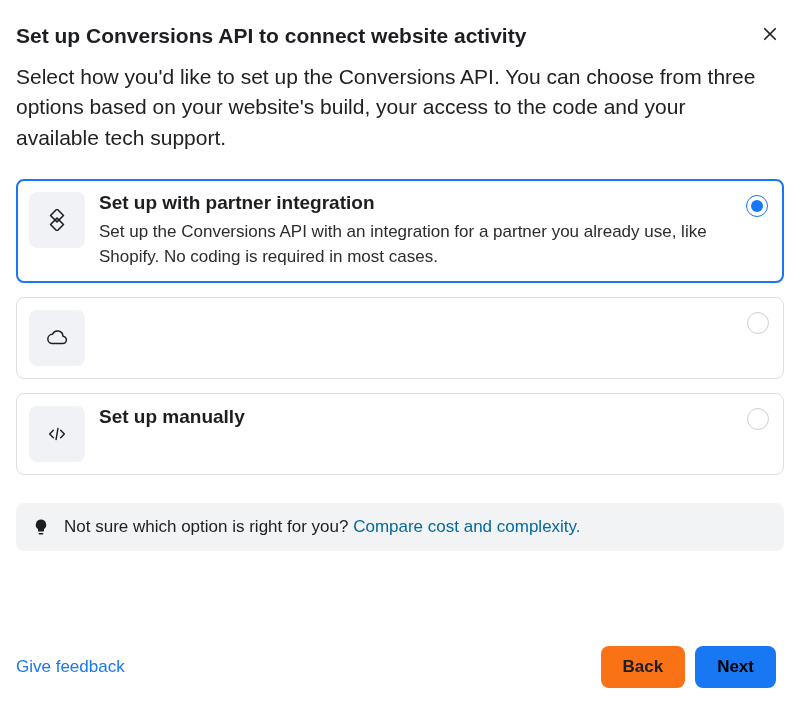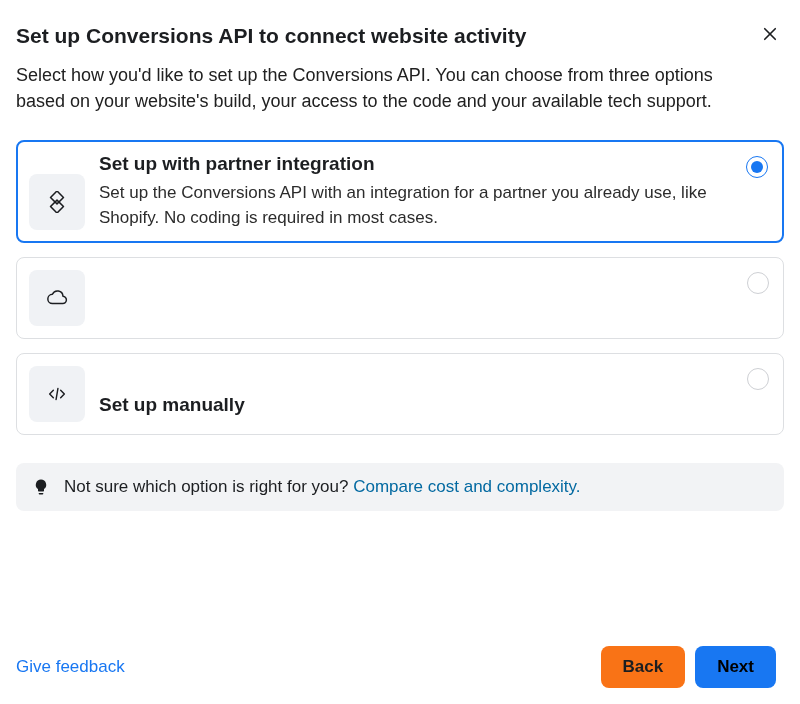--- a/index.html
+++ b/index.html
@@ -26,36 +26,35 @@
     .close-btn {
       cursor: pointer;
       width: 28px;
       height: 28px;
       display: flex;
       align-items: center;
       justify-content: center;
     }
     .close-btn svg { width: 18px; height: 18px; }
     .subtitle {
-      font-size: 18px;
+      font-size: 21px;
       line-height: 1.45;
       color: #212121;
       margin-bottom: 26px;
       max-width: 750px;
     }
     .options { display: flex; flex-direction: column; gap: 14px; }
     .option-card {
       border: 1px solid #dddfe2;
       border-radius: 8px;
       padding: 12px 12px;
       display: flex;
       gap: 14px;
       cursor: pointer;
       position: relative;
-      align-items: flex-end;
     }
     .option-card.selected {
       border: 2px solid #1877f2;
       padding: 11px 11px;
     }
     .icon-box {
       width: 56px;
       height: 56px;
       background: #f0f2f5;
       border-radius: 8px;

